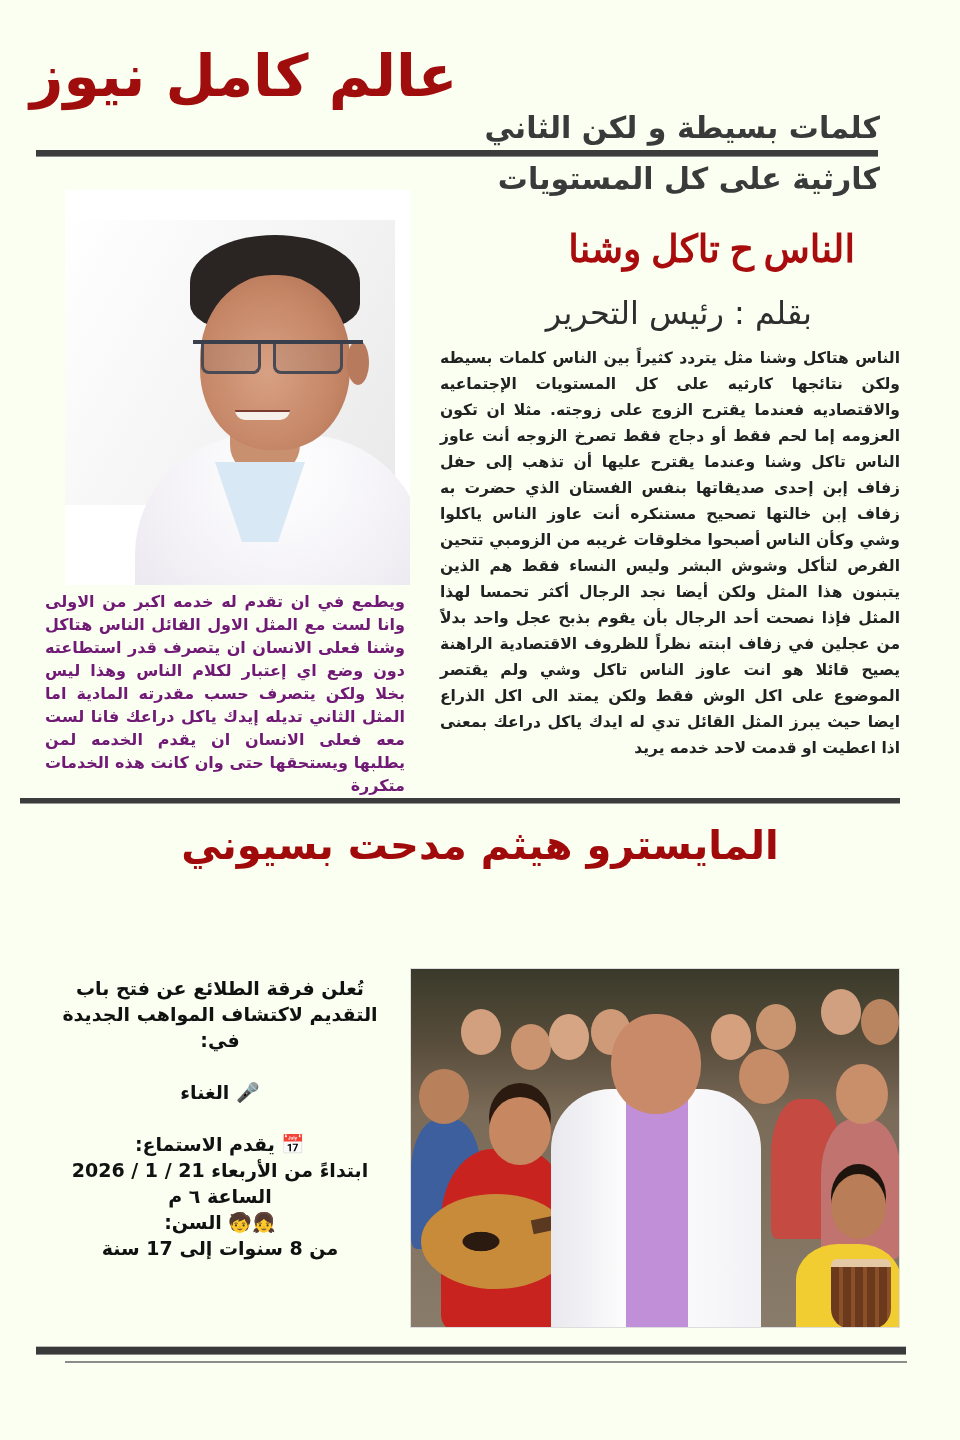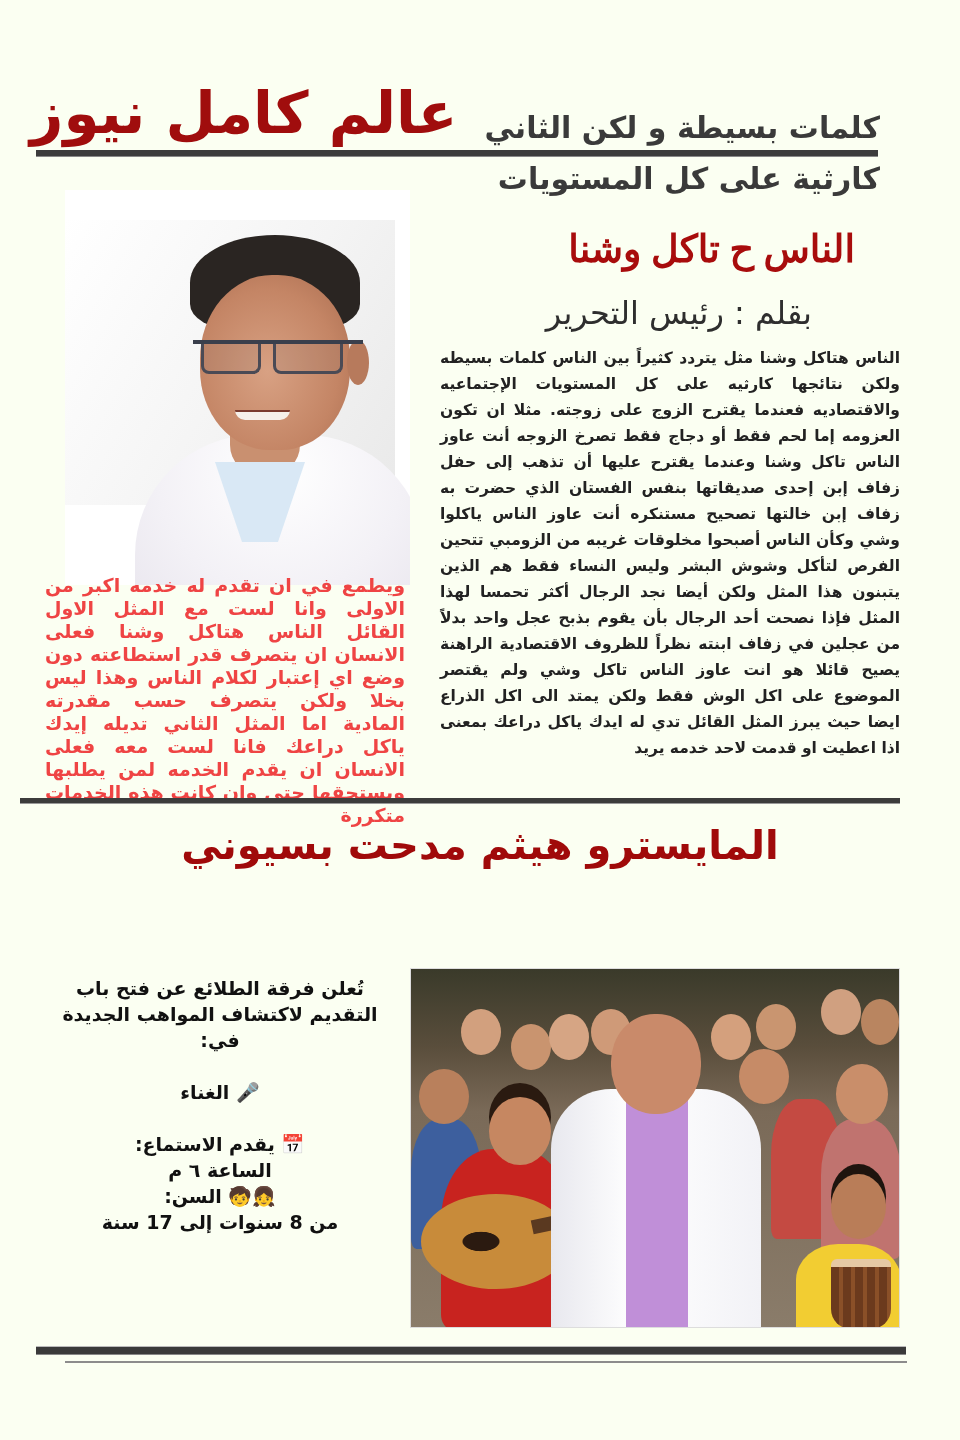--- a/index.html
+++ b/index.html
@@ -13,21 +13,20 @@
     }
     .abs { position: absolute; }
 
     
     .masthead {
       left: 30px; top: 40px; width: 440px;
       font-family: "DejaVu Sans", sans-serif;
       font-weight: bold; font-size: 58px; line-height: 72px;
       color: #a00d0d; text-align: left; direction: rtl;
       letter-spacing: -1px;
-      margin-top: 37px;
     }
     .tagline-1 {
       right: 80px; top: 106px; width: 520px;
       font-size: 30px; font-weight: bold; color: #3a3a3a; line-height: 44px;
       text-align: right;
     }
     .tagline-2 {
       right: 80px; top: 157px; width: 520px;
       font-size: 30px; font-weight: bold; color: #3a3a3a; line-height: 44px;
       text-align: right;
@@ -98,22 +97,22 @@
       right: 148px; top: 290px; width: 400px;
       font-size: 32px; color: #2e2e2e; text-align: right; line-height: 46px;
     }
     .article-body {
       right: 60px; top: 345px; width: 460px;
       font-size: 15.5px; line-height: 26px; color: #222;
       text-align: justify; text-align-last: right;
       font-weight: bold;
     }
     .article-body-cont {
-      right: 555px; top: 574px; width: 360px;
-      font-size: 19px; line-height: 23px; color: #ef4444;
+      right: 555px; top: 590px; width: 360px;
+      font-size: 16px; line-height: 23px; color: #701a75;
       text-align: justify; text-align-last: right;
       font-weight: bold;
     }
 
     .rule-mid {
       left: 20px; top: 798px; width: 880px; height: 5px; background: #3c3c3c;
       box-shadow: 0 1px 0 #999;
     }
 
     
@@ -215,20 +214,21 @@
   <div class="gap"></div>
   <span class="line">
     <span class="emoji">🎤</span>
     <span>الغناء</span>
   </span>
   <div class="gap"></div>
   <span class="line">
     <span class="emoji">📅</span>
     <span>يقدم الاستماع:</span>
   </span>
+  <span class="line">ابتداءً من الأربعاء 21 / 1 / 2026</span>
   <span class="line">الساعة ٦ م</span>
   <span class="line">
     <span class="emoji">👧🧒</span>
     <span>السن:</span>
   </span>
   <span class="line">من 8 سنوات إلى 17 سنة</span>
 </div>
 
 <div class="abs group-photo" title="المايسترو مع الأطفال الموهوبين">
 

